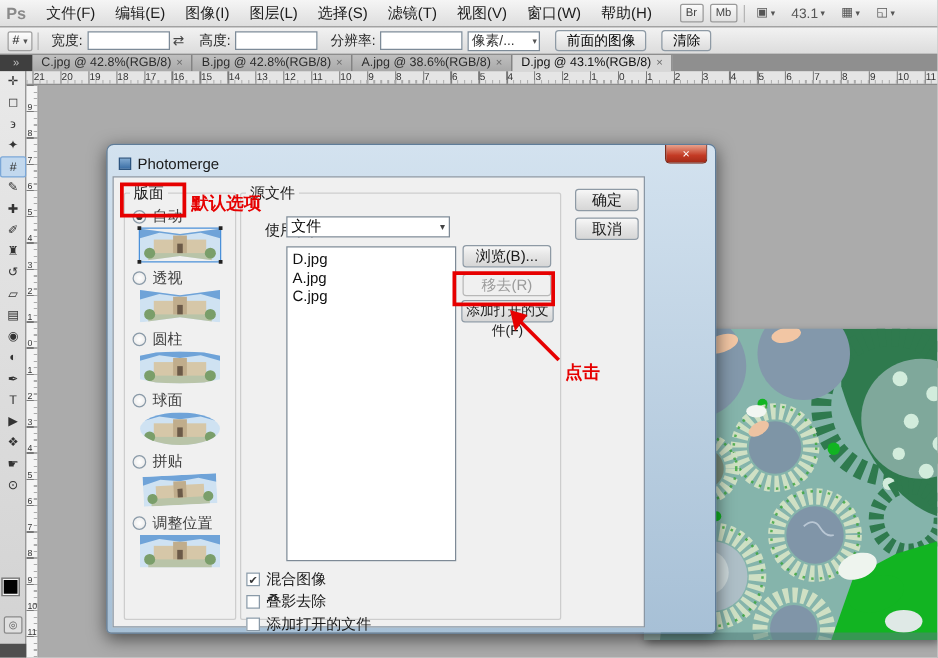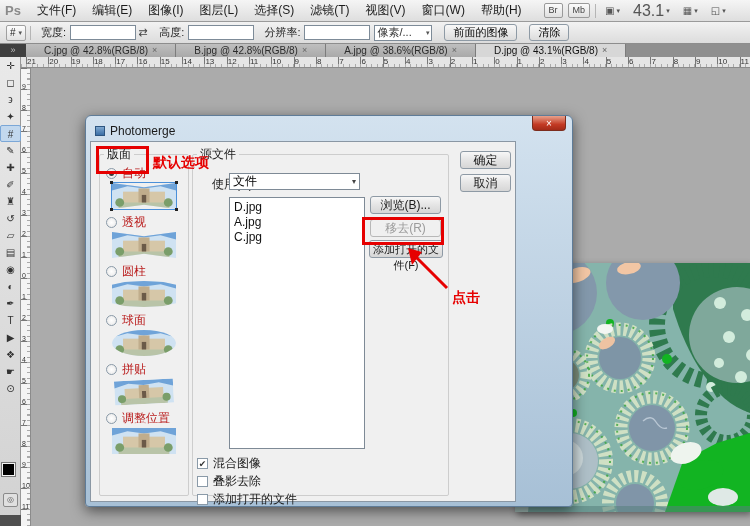--- a/index.html
+++ b/index.html
@@ -12,42 +12,42 @@
     background:linear-gradient(#f5f5f5,#dedede); border-bottom:1px solid #9a9a9a;
     display:flex; align-items:center; font-size:12px; color:#1c1c1c; }
   #ps-logo { font-weight:bold; color:#8a8a8a; font-size:13px; padding:0 8px 0 5px; letter-spacing:0; }
   #menus { display:flex; }
   .menu-item { padding:0 8px; line-height:21px; cursor:default; }
   #menu-right { display:flex; align-items:center; gap:5px; margin-left:14px; }
   .mini-btn { font-size:9px; color:#444; border:1px solid #9a9a9a; border-radius:2px;
     background:linear-gradient(#fbfbfb,#e0e0e0); padding:1px 4px; line-height:11px; }
   .tb-btn { font-size:10px; color:#555; border:1px solid transparent; padding:1px 3px; display:flex; align-items:center; gap:2px; }
   .dd-arrow { font-size:7px; color:#555; }
-  #zoom-level { font-size:16px; color:#555; }
+  #zoom-level { font-size:11px; color:#555; }
   .vsep { width:1px; height:14px; background:#b5b5b5; }
 
   
   #optionsbar { position:absolute; left:0; top:22px; width:750px; height:22px;
     background:linear-gradient(#f2f2f2,#dcdcdc); border-bottom:1px solid #8d8d8d;
     display:flex; align-items:center; font-size:11px; color:#222; }
   #crop-tool-btn { margin:0 4px 0 6px; border:1px solid #a0a0a0; border-radius:2px;
     background:linear-gradient(#fdfdfd,#e2e2e2); padding:0 3px; font-size:10px; display:flex; gap:3px; align-items:center; height:16px;}
   .opt-label { margin:0 4px 0 10px; }
   .opt-input { width:66px; height:15px; border:1px solid #7d8b98; background:#fff; font-size:11px; padding:0 2px; }
   #swap-btn { margin:0 2px; font-size:11px; color:#444; background:none; border:none; }
   .opt-select { margin-left:4px; width:58px; height:16px; border:1px solid #7d8b98; background:#fff;
     font-size:11px; display:flex; align-items:center; justify-content:space-between; padding:0 2px; color:#333; }
   .opt-btn { margin-left:12px; height:17px; padding:0 8px; font-size:11px;
     border:1px solid #8e9aa5; border-radius:3px; background:linear-gradient(#f8f8f8,#dcdcdc); }
 
   
   #tabbar { position:absolute; left:0; top:44px; width:750px; height:13px; background:#8f8f8f; display:flex; }
   #tab-corner { width:26px; height:13px; background:#3f3f3f; color:#c0c0c0; font-size:9px;
     text-align:center; line-height:12px; }
-  .doc-tab { display:flex; align-items:center; gap:4px; padding:0 18px; font-size:10px; color:#2b2b2b;
+  .doc-tab { display:flex; align-items:center; gap:4px; padding:0 7px; font-size:10px; color:#2b2b2b;
     background:linear-gradient(#bfbfbf,#a9a9a9); border-right:1px solid #7c7c7c; line-height:13px; white-space:nowrap;}
   .doc-tab.active { background:#d7d7d7; color:#111; }
   .tab-close { font-size:9px; color:#666; line-height:9px; }
 
   
   #hruler { position:absolute; left:21px; top:57px; width:729px; height:11px; background:#e5e5e5;
     border-bottom:1px solid #8b8b8b; }
   #hruler .maj { position:absolute; inset:0;
     background:repeating-linear-gradient(to right,#777 0 1px,transparent 1px 22.3px); background-position:5px 0;}
   #hruler .min { position:absolute; left:0; bottom:0; width:100%; height:3px;
@@ -90,21 +90,21 @@
   #dlg-close { position:absolute; right:6px; top:0; width:34px; height:15px;
     background:linear-gradient(#e8a18b,#c33a24 60%,#a32a18); border:1px solid #7c2c1d;
     border-top:none; border-radius:0 0 4px 4px; color:#fff; font-size:10px; line-height:13px; text-align:center; }
   #dlg-body { position:relative; width:426px; height:361px; background:#f0f0f0; border:1px solid #8a97a4; }
 
   fieldset { position:absolute; border:1px solid #cdcdcd; border-radius:2px; }
   legend { font-size:12px; color:#1a1a1a; padding:0 3px; margin-left:4px; }
   #layout-group { left:8px; top:4px; width:90px; height:350px; }
   #source-group { left:101px; top:4px; width:257px; height:350px; }
 
-  .layout-opt { display:flex; align-items:center; gap:5px; margin:3px 0 2px 6px; font-size:12px; color:#b91c1c; height:15px; }
+  .layout-opt { display:flex; align-items:center; gap:5px; margin:3px 0 2px 6px; font-size:12px; color:#404040; height:15px; }
   .radio { width:11px; height:11px; border-radius:50%; border:1px solid #8a9aa8;
     background:radial-gradient(#ffffff,#e6e6e6); flex:0 0 auto; }
   .radio.checked::after { content:""; display:block; width:5px; height:5px; margin:2px; border-radius:50%; background:#3a3a3a; }
   .thumb-wrap { width:64px; height:26px; margin:2px auto 6px auto; position:relative; }
   .thumb-wrap.selected { outline:1px solid #4a90d9; }
   .handle { position:absolute; width:3px; height:3px; background:#222; z-index:2; }
   .thumb { width:100%; height:100%; }
   .shape-bowtie  { clip-path:polygon(0 0,50% 16%,100% 0,100% 100%,50% 84%,0 100%); }
   .shape-barrel  { clip-path:polygon(0 14%,20% 4%,50% 0,80% 4%,100% 14%,100% 86%,80% 96%,50% 100%,20% 96%,0 86%); }
   .shape-sphere  { clip-path:ellipse(50% 50% at 50% 50%); }

